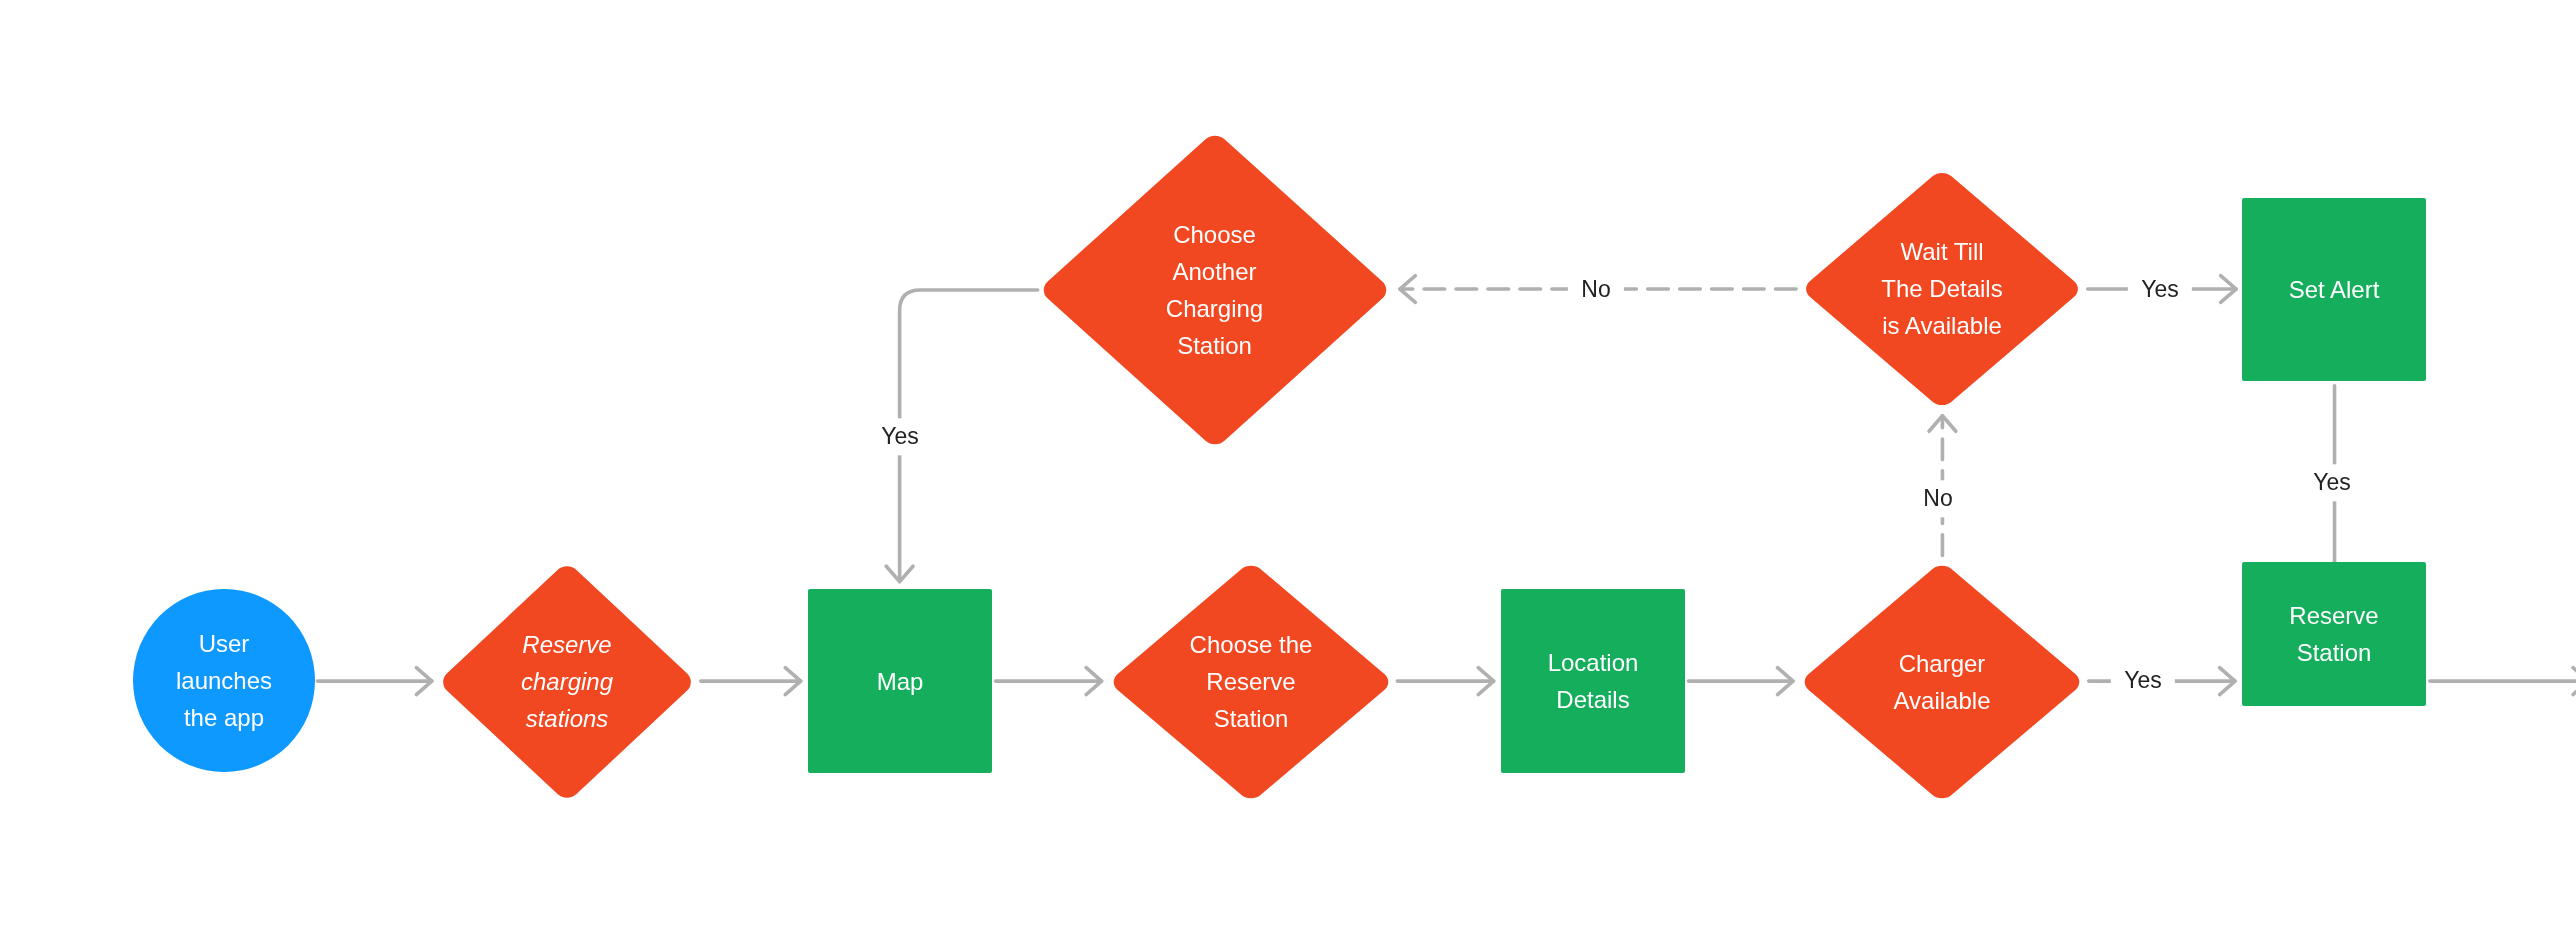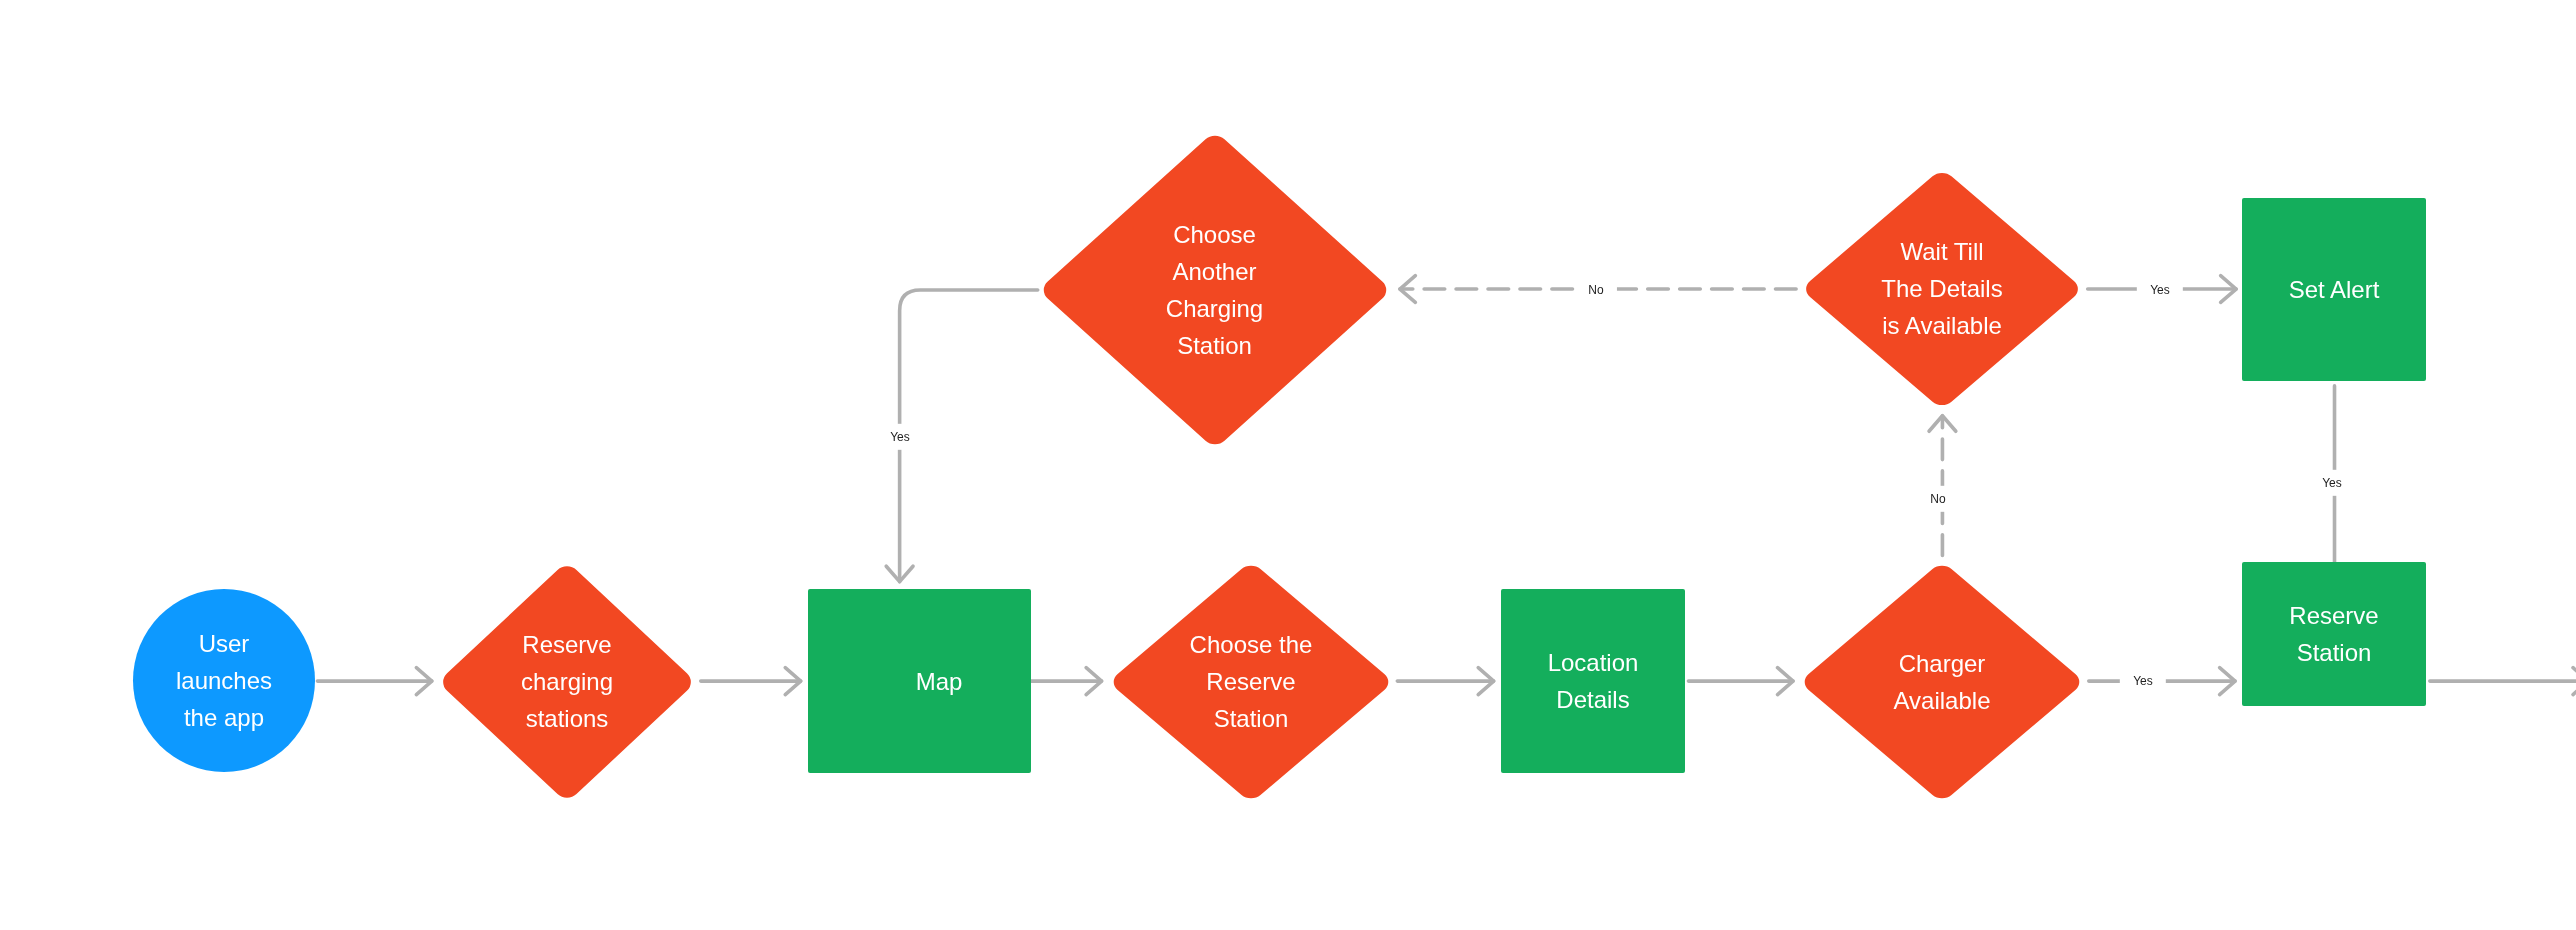--- a/index.html
+++ b/index.html
@@ -36,21 +36,21 @@
     position:absolute;left:50%;top:50%;z-index:1;
     background:var(--c-decision);
     border-radius:13.4px;
   }
 
   .edge-label{
     position:absolute;z-index:3;
     transform:translate(-50%,-50%);
     background:var(--c-bg);
     color:var(--c-label-text);
-    font-size:12px;font-weight:500;line-height:1;
+    font-size:23px;font-weight:500;line-height:1;
     padding:7.2px 13.4px;
     white-space:nowrap;
   }
 </style>
 </head>
 <body>
 
 <div id="canvas">
 
   <svg id="wires" xmlns="http://www.w3.org/2000/svg" viewBox="0 0 6432 1807" width="3314" height="931">
@@ -75,24 +75,24 @@
     <path class="wire" d="M 4531 749 L 4531 1129" marker-end="url(#arrow)"></path>
     <path class="wire" d="M 2014 563 L 1786 563 Q 1746 563 1746 603 L 1746 1129" marker-end="url(#arrow)"></path>
   </svg>
 
   <div class="node terminal" style="left:133px;top:589px;width:182px;height:183px;">
     <span class="txt" style="width:134px;">User launches the app</span>
   </div>
 
   <div class="node decision" style="left:437px;top:560px;width:260px;height:243px;">
     <span class="shape" style="width:183px;height:183px;transform:translate(-50%,-50%) scaleY(0.934) rotate(45deg);"></span>
-    <span class="txt" style="width:160px;">Reserve charging stations</span>
+    <span class="txt" style="width:160px;font-style:italic;">Reserve charging stations</span>
   </div>
 
-  <div class="node process" style="left:808px;top:589px;width:184px;height:184px;padding-left:39px;">
+  <div class="node process" style="left:808px;top:589px;width:184px;height:184px;">
     <span class="txt">Map</span>
   </div>
 
   <div class="node decision" style="left:1108px;top:560px;width:286px;height:243px;">
     <span class="shape" style="width:202px;height:202px;transform:translate(-50%,-50%) scaleY(0.847) rotate(45deg);"></span>
     <span class="txt" style="width:170px;">Choose the Reserve Station</span>
   </div>
 
   <div class="node process" style="left:1501px;top:589px;width:184px;height:184px;">
     <span class="txt" style="width:134px;">Location Details</span>

